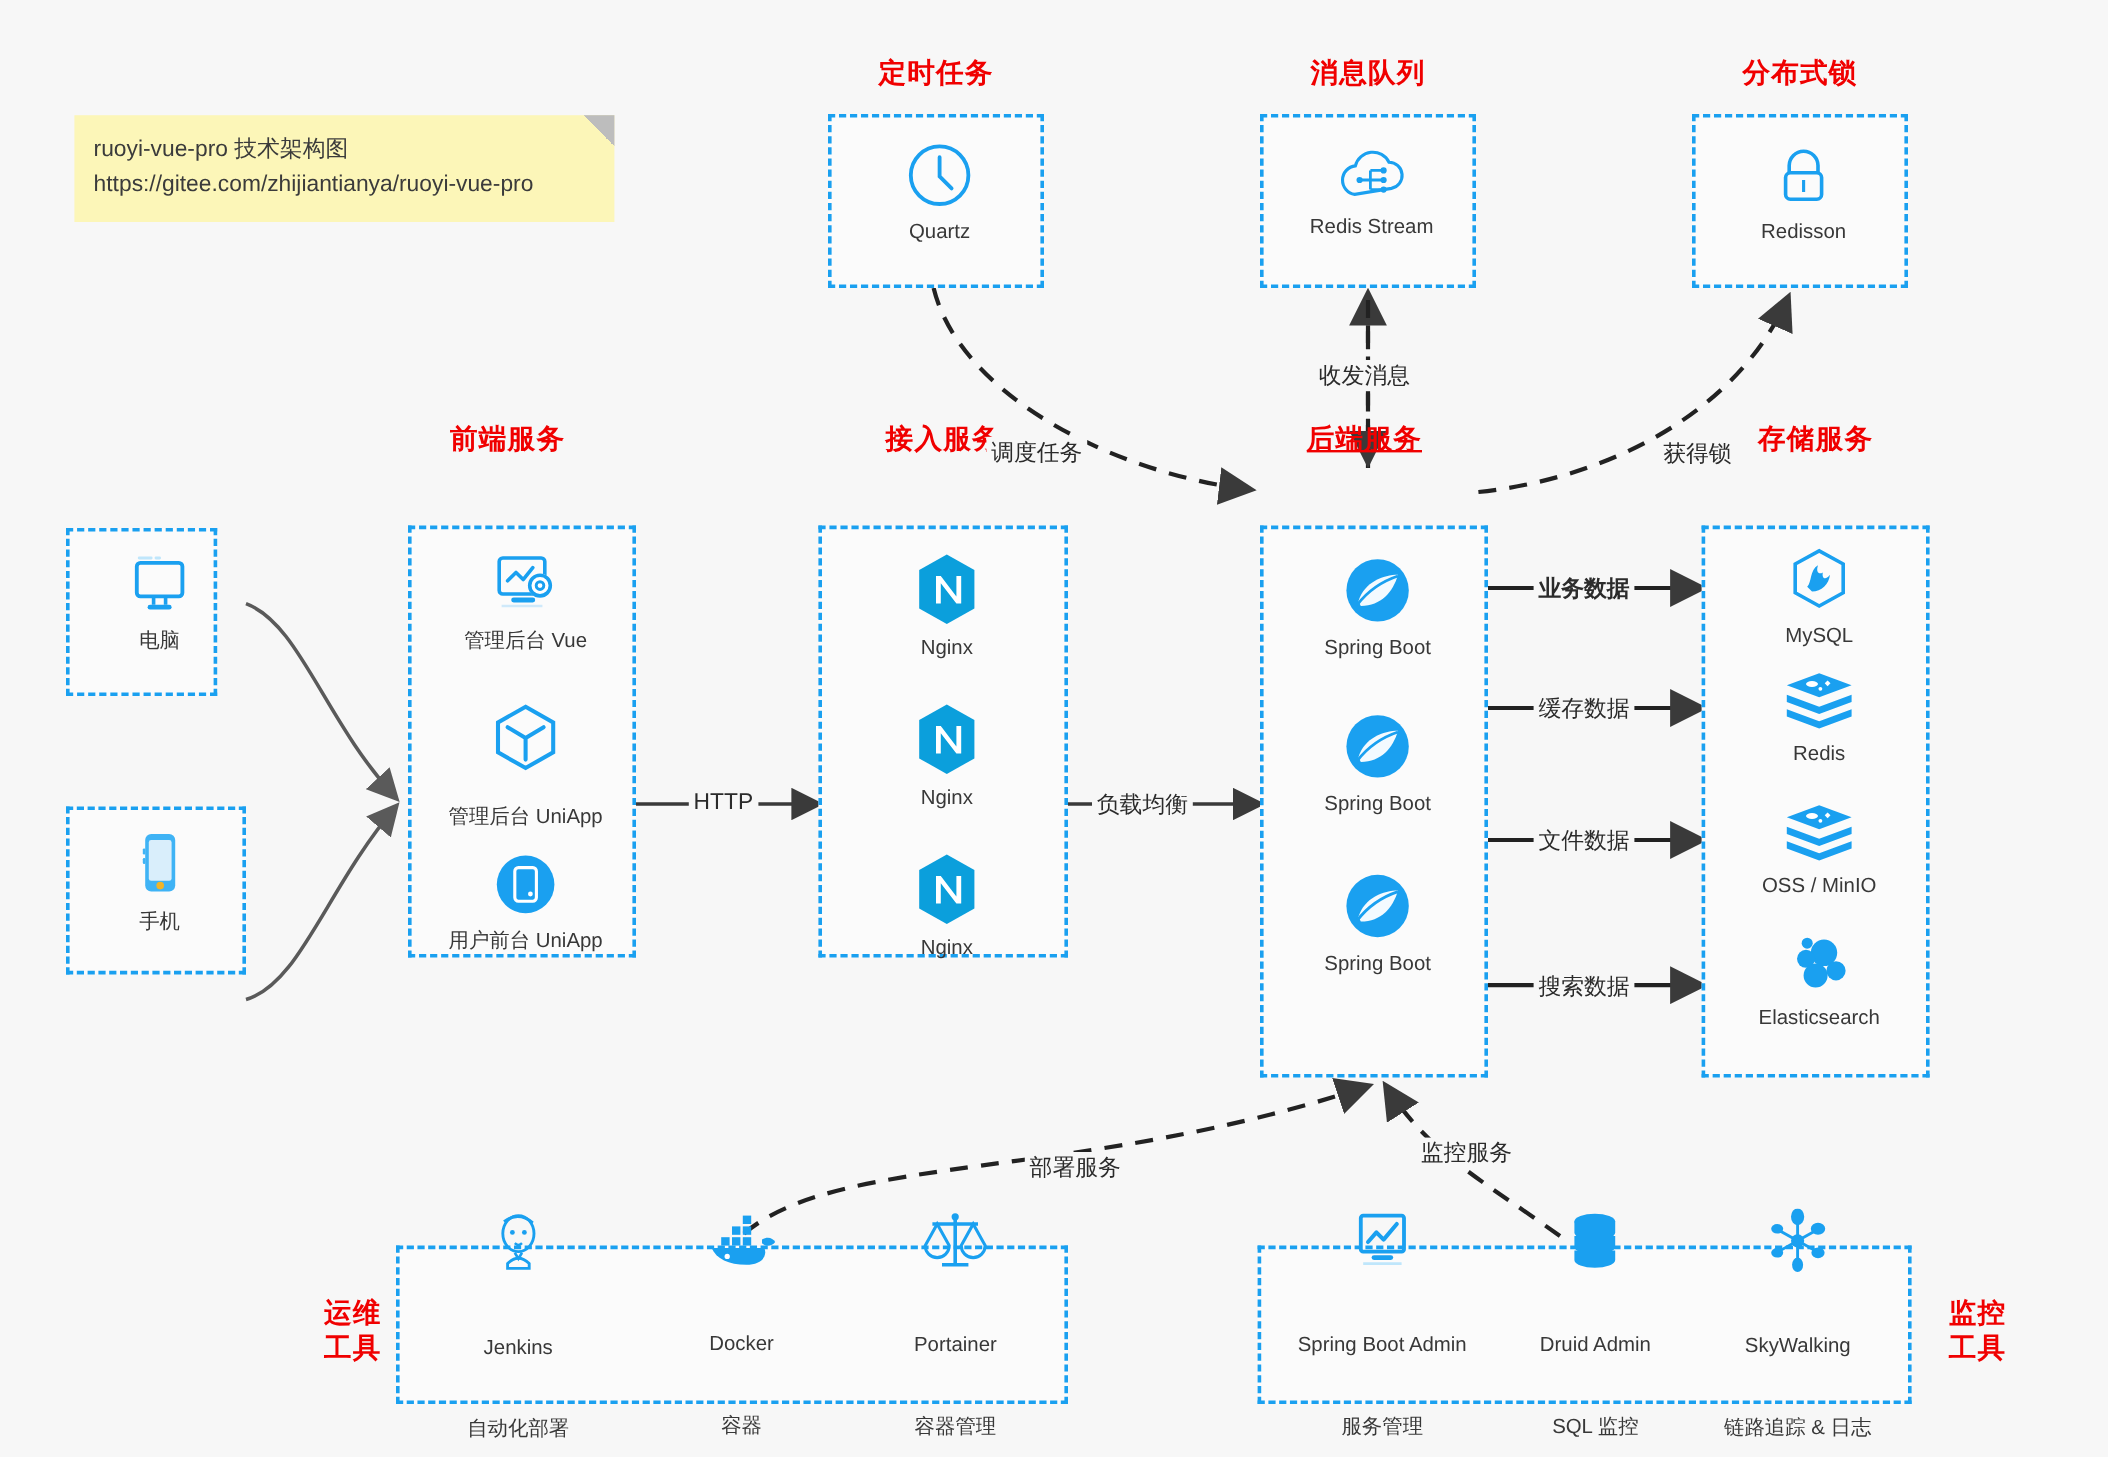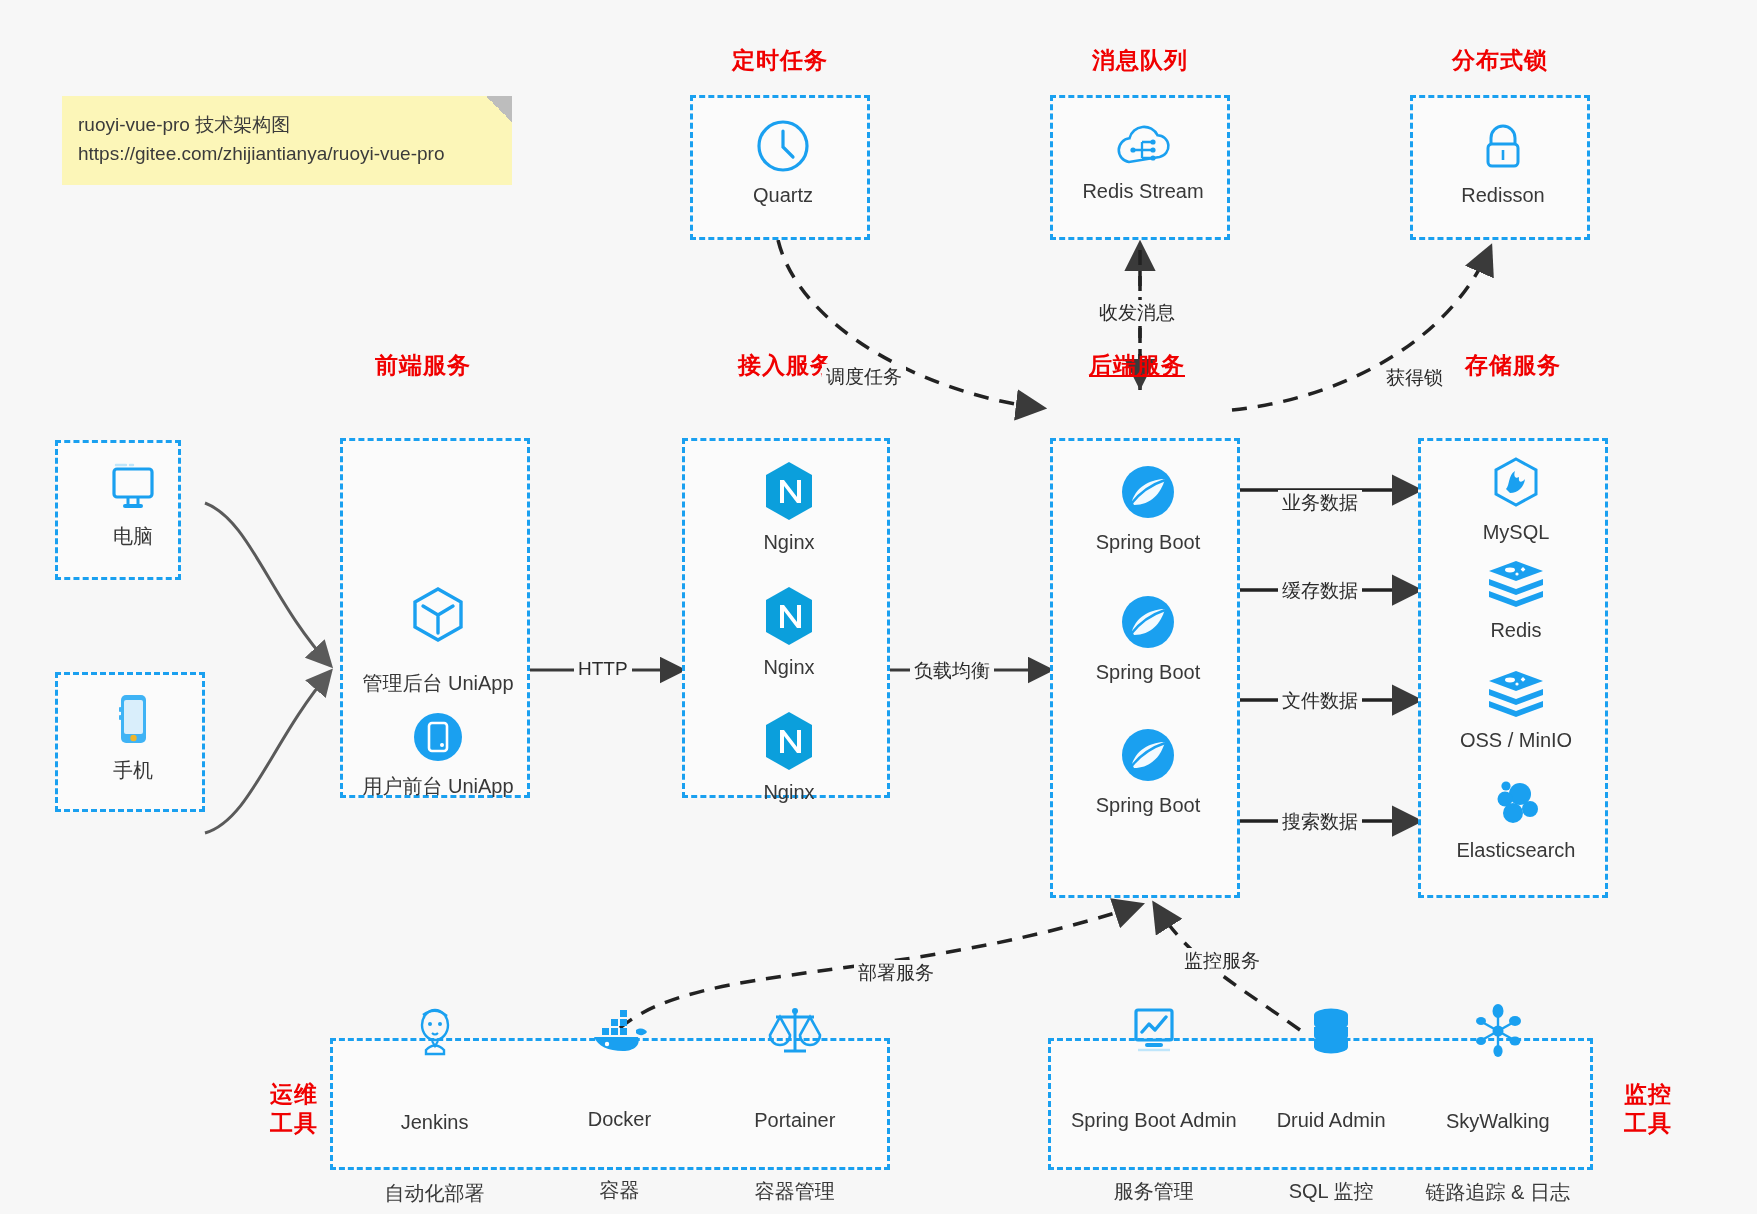--- a/index.html
+++ b/index.html
@@ -36,21 +36,21 @@
     box-sizing:border-box;
   }
   .dbox.row{display:flex;align-items:center;justify-content:space-around;}
 
   
   .node{
     position:absolute;display:flex;flex-direction:column;align-items:center;
     justify-content:flex-start;
   }
   .node.flow{position:static;gap:44px;}
-  .cap{font-size:20px;color:#383838;margin-top:6px;text-align:center;line-height:1.3;white-space:nowrap;}
+  .cap{font-size:17px;color:#383838;margin-top:6px;text-align:center;line-height:1.3;white-space:nowrap;}
   .cap.sub{margin-top:1px;}
   .ico{display:flex;align-items:center;justify-content:center;}
 
   
   .elabel{
     position:absolute;font-size:19px;color:#2b2b2b;background:#f7f7f7;
     padding:0 4px;white-space:nowrap;
   }
   .elabel.en{font-size:19px;}
 </style>
@@ -167,20 +167,34 @@
           <rect x="11" y="16" width="2.2" height="5" rx="1" fill="#3fb3f5"></rect>
           <rect x="11" y="24" width="2.2" height="5" rx="1" fill="#3fb3f5"></rect>
         </svg>
       </div>
       <div class="cap">手机</div>
     </div>
   </div>
 
   <div class="glabel" style="left:328px;top:350px;width:190px;">前端服务</div>
   <div class="dbox" style="left:340px;top:438px;width:190px;height:360px;">
+    <div class="node" style="left:0;top:18px;width:190px;">
+      <div class="ico">
+        <svg width="64" height="58" viewBox="0 0 64 58">
+          <rect x="10" y="6" width="38" height="30" rx="3" fill="none" stroke="#1aa0f0" stroke-width="3"></rect>
+          <path d="M17,25 L24,18 L30,24 L38,14" fill="none" stroke="#1aa0f0" stroke-width="3" stroke-linecap="round" stroke-linejoin="round"></path>
+          <circle cx="44" cy="29" r="10" fill="#ffffff"></circle>
+          <circle cx="44" cy="29" r="8.6" fill="none" stroke="#1aa0f0" stroke-width="3"></circle>
+          <circle cx="44" cy="29" r="3.2" fill="none" stroke="#1aa0f0" stroke-width="2.4"></circle>
+          <rect x="20" y="39" width="20" height="4" rx="2" fill="#1aa0f0"></rect>
+          <path d="M12,46 h34" stroke="#cfe9fa" stroke-width="2"></path>
+        </svg>
+      </div>
+      <div class="cap">管理后台 Vue</div>
+    </div>
 
     <div class="node" style="left:0;top:143px;width:190px;gap:20px;">
       <div class="ico">
         <svg width="62" height="60" viewBox="0 0 62 60">
           <path d="M31,5 L54,18 L54,43 L31,56 L8,43 L8,18 Z" fill="none" stroke="#1aa0f0" stroke-width="3.4"></path>
           <path d="M31,31 L31,49 M31,31 L16,22 M31,31 L46,22" fill="none" stroke="#1aa0f0" stroke-width="3.4" stroke-linecap="round"></path>
         </svg>
       </div>
       <div class="cap">管理后台 UniApp</div>
     </div>
@@ -433,21 +447,21 @@
     <div>工具</div>
   </div>
 
   <div class="elabel" style="left:822px;top:364px;">调度任务</div>
   <div class="elabel" style="left:1095px;top:300px;">收发消息</div>
   <div class="elabel" style="left:1382px;top:365px;">获得锁</div>
 
   <div class="elabel en" style="left:574px;top:658px;">HTTP</div>
   <div class="elabel" style="left:910px;top:658px;">负载均衡</div>
 
-  <div class="elabel" style="left:1278px;top:490px;">业务数据</div>
+  <div class="elabel" style="left:1278px;top:478px;font-weight:bold;">业务数据</div>
   <div class="elabel" style="left:1278px;top:578px;">缓存数据</div>
   <div class="elabel" style="left:1278px;top:688px;">文件数据</div>
   <div class="elabel" style="left:1278px;top:809px;">搜索数据</div>
 
   <div class="elabel" style="left:838px;top:960px;margin-left:16px;">部署服务</div>
   <div class="elabel" style="left:1180px;top:948px;">监控服务</div>
 
 </div>
 
 </body></html>

